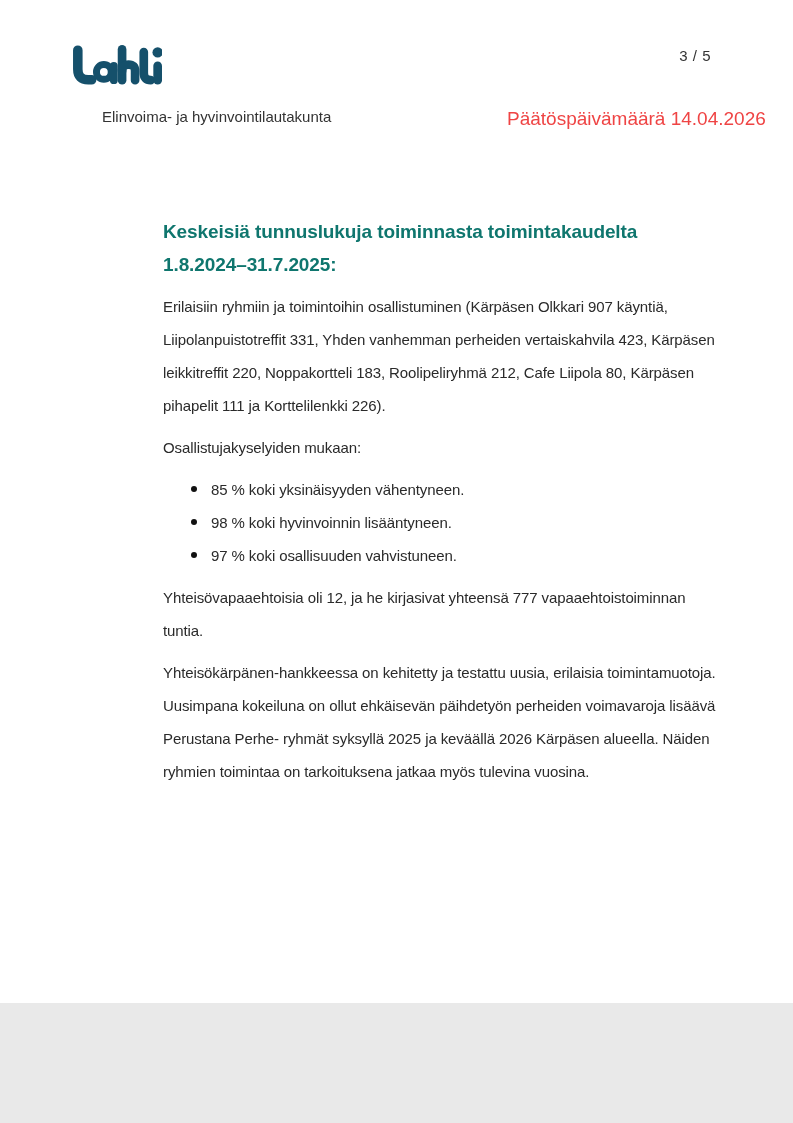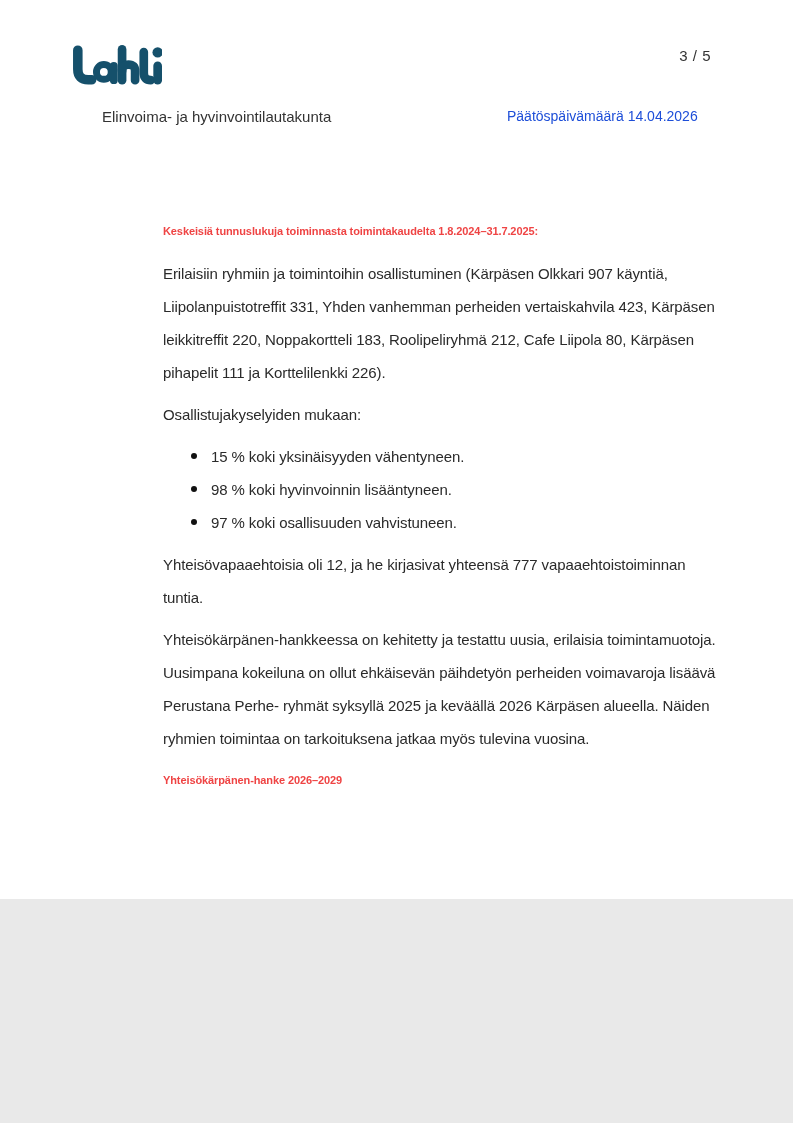--- a/index.html
+++ b/index.html
@@ -1,19 +1,19 @@
 <!DOCTYPE html>
 <html lang="fi"><head>
 <meta charset="utf-8">
 <style>
   html, body { margin: 0; padding: 0; background: #e9e9e9; }
   .page {
     position: relative;
     width: 793px;
-    height: 899px;
+    height: 1003px;
     margin: 0 auto;
     background: #ffffff;
     font-family: "Liberation Sans", sans-serif;
     color: #262626;
     overflow: hidden;
   }
 
   
   .logo {
     position: absolute;
@@ -34,42 +34,42 @@
     left: 75px;
     top: 108px;
     font-size: 15px;
     color: #333333;
     margin-left: 27px;
   }
   .header-date {
     position: absolute;
     left: 507px;
     top: 108px;
-    font-size: 14px;
-    color: #1d4ed8;
+    font-size: 19px;
+    color: #ef4444;
   }
 
   
   .content {
     position: absolute;
     left: 163px;
     top: 215px;
     width: 554px;
     font-size: 15px;
     line-height: 33px;
     letter-spacing: -0.1px;
     color: #2a2a2a;
   }
   .content p { margin: 0 0 9px 0; }
   .content h3 {
     margin: 0 0 9px 0;
-    font-size: 11px;
+    font-size: 19px;
     line-height: 33px;
     font-weight: bold;
-    color: #ef4444;
+    color: #0f766e;
   }
   .bullet-list {
     list-style: none;
     margin: 0 0 9px 0;
     padding: 0;
   }
   .bullet-list li {
     position: relative;
     padding-left: 48px;
   }
@@ -111,27 +111,26 @@
 
   <div class="content">
 
     <h3>Keskeisiä tunnuslukuja toiminnasta toimintakaudelta 1.8.2024–31.7.2025:</h3>
 
     <p>Erilaisiin ryhmiin ja toimintoihin osallistuminen (Kärpäsen Olkkari 907 käyntiä, Liipolanpuistotreffit 331, Yhden vanhemman perheiden vertaiskahvila 423, Kärpäsen leikkitreffit 220, Noppakortteli 183, Roolipeliryhmä 212, Cafe Liipola 80, Kärpäsen pihapelit 111 ja Korttelilenkki 226).</p>
 
     <p>Osallistujakyselyiden mukaan:</p>
 
     <ul class="bullet-list">
-      <li>15 % koki yksinäisyyden vähentyneen.</li>
+      <li>85 % koki yksinäisyyden vähentyneen.</li>
       <li>98 % koki hyvinvoinnin lisääntyneen.</li>
       <li>97 % koki osallisuuden vahvistuneen.</li>
     </ul>
 
     <p>Yhteisövapaaehtoisia oli 12, ja he kirjasivat yhteensä 777 vapaaehtoistoiminnan tuntia.</p>
 
 
     <p>Yhteisökärpänen-hankkeessa on kehitetty ja testattu uusia, erilaisia toimintamuotoja. Uusimpana kokeiluna on ollut ehkäisevän päihdetyön perheiden voimavaroja lisäävä Perustana Perhe- ryhmät syksyllä 2025 ja keväällä 2026 Kärpäsen alueella. Näiden ryhmien toimintaa on tarkoituksena jatkaa myös tulevina vuosina.</p>
 
 
-    <h3>Yhteisökärpänen-hanke 2026–2029</h3>
 
   </div>
 </div>
 
 </body></html>

